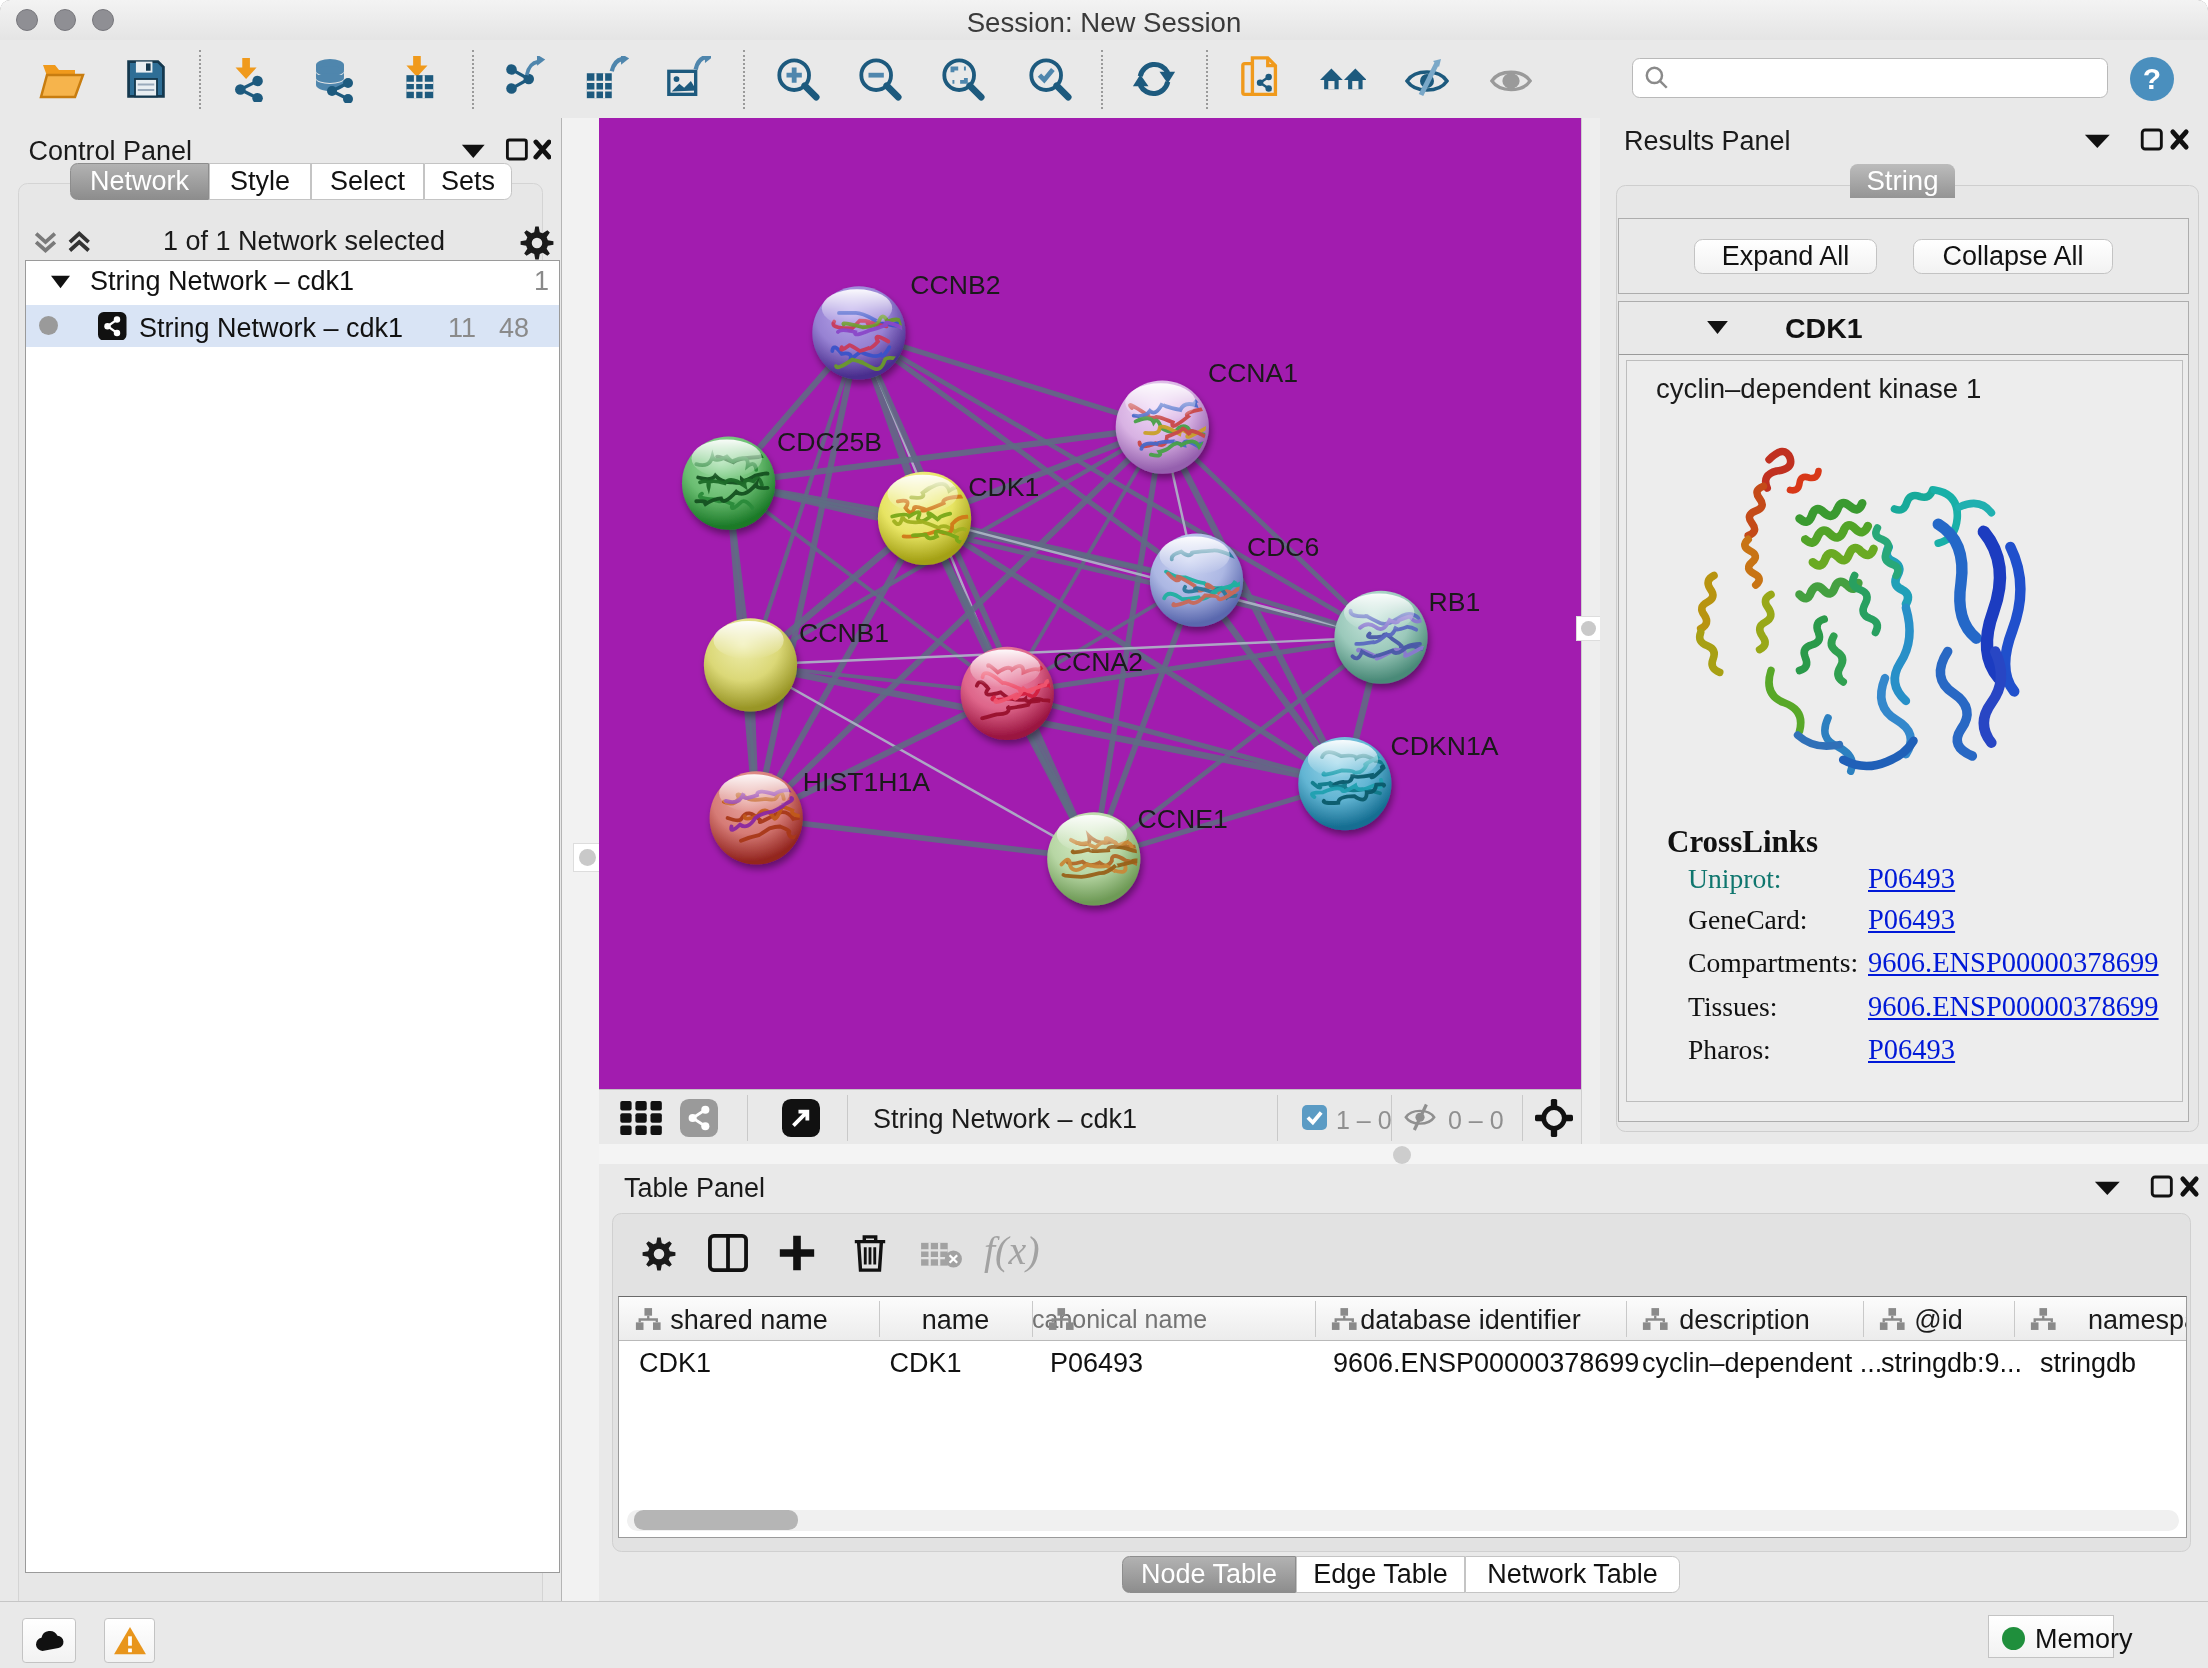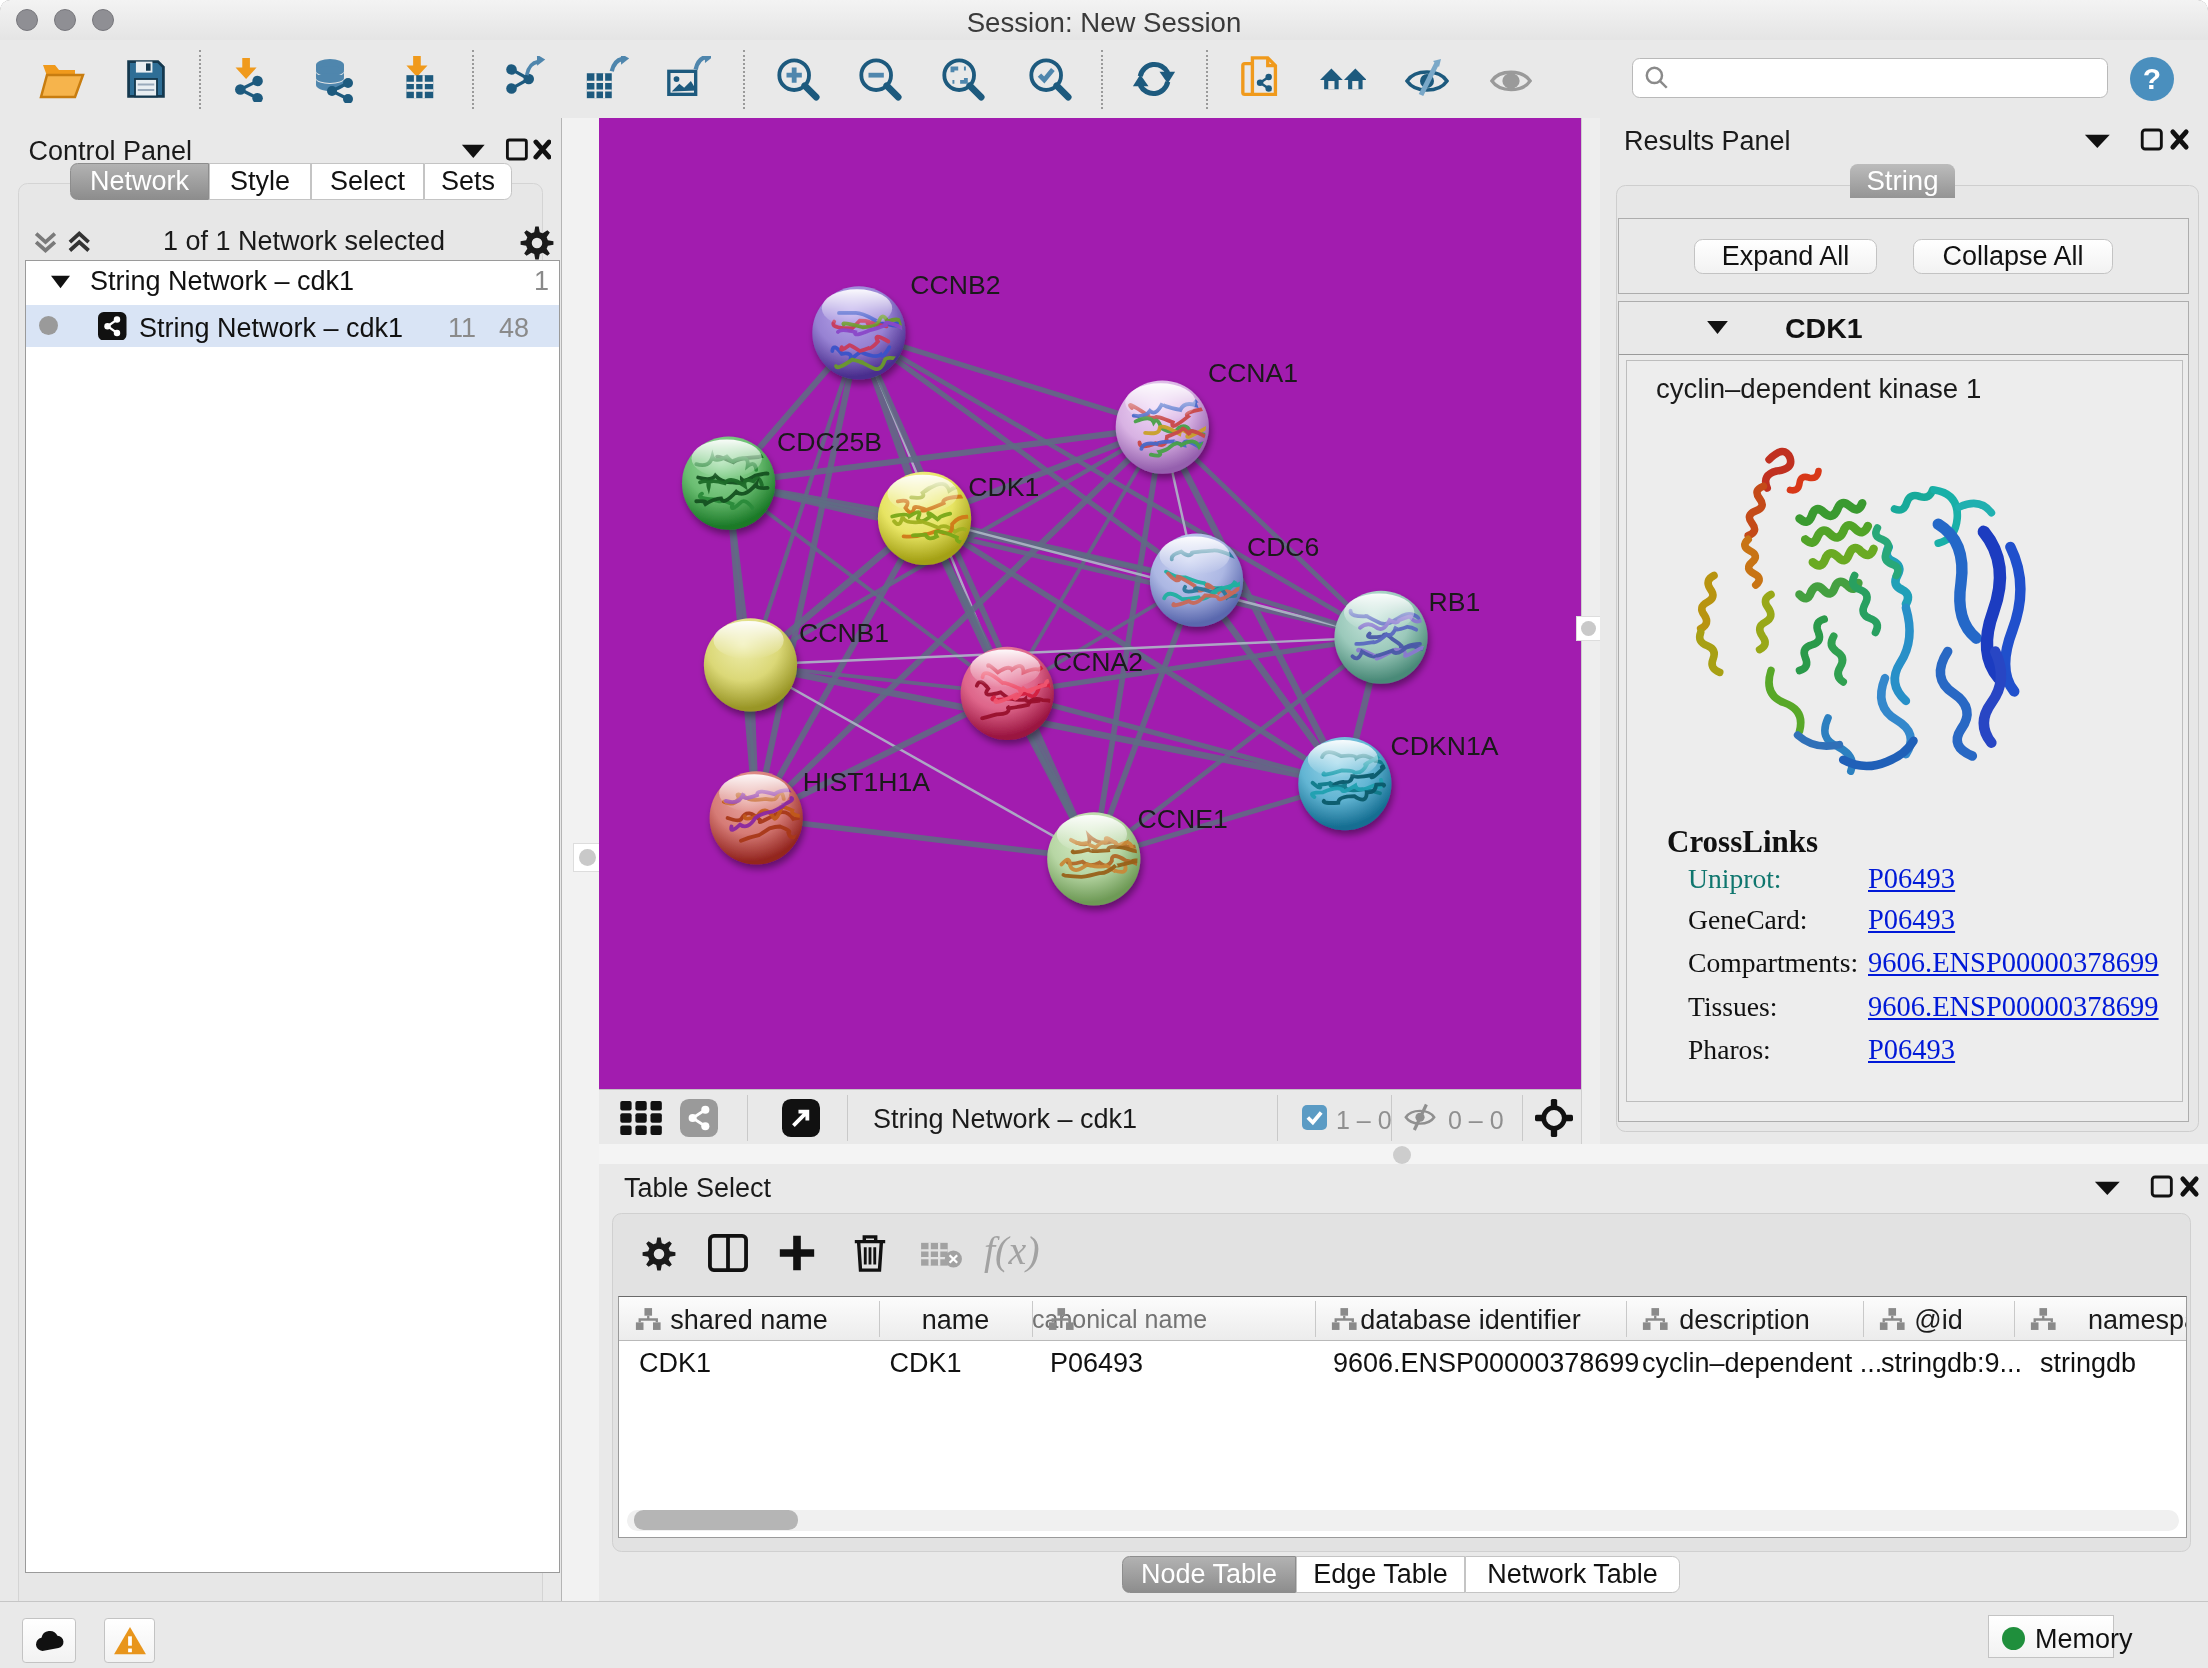--- a/index.html
+++ b/index.html
@@ -631,21 +631,21 @@
 <div class="serif abs" style="left:268px;top:873px;font-size:28.5px"><a class="lnk">9606.ENSP00000378699</a></div>
 <div class="serif abs" style="left:88px;top:916px;font-size:27.6px;color:#111">Pharos:</div>
 <div class="serif abs" style="left:268px;top:916px;font-size:28.5px"><a class="lnk">P06493</a></div>
 </div>
 <div id="hsplit">
       <div class="abs" style="left:791px;top:1.9px;width:25px;height:17px;background:#f4f4f4">
         <div class="abs" style="left:2.9px;top:0px;width:18px;height:18px;border-radius:50%;background:#cdcdcd"></div>
       </div>
     </div>
 <div id="tpanel">
-<div class="panelhead abs" style="left:25px;top:8.6px">Table Select</div>
+<div class="panelhead abs" style="left:25px;top:8.6px">Table Panel</div>
 <svg class="abs" style="left:1494px;top:9.5px" width="107" height="25" viewBox="0 0 112 26">
         <path d="M2 8 h26 l-13 14 z" fill="#111"></path>
         <rect x="62" y="3" width="20" height="20" rx="3" fill="none" stroke="#111" stroke-width="3"></rect>
         <path d="M94 5 l14 16 m0 -16 l-14 16" stroke="#111" stroke-width="5" stroke-linecap="round"></path>
       </svg>
 <div class="abs" style="left:13.3px;top:49px;width:1579px;height:339px;background:#e2e2e2;border:1px solid #d0d0d0;border-radius:9.5px"></div>
 <svg class="abs" style="left:42px;top:72px" width="36" height="36" viewBox="0 0 48 48">
         <path d="M21.7 2.1 L26.3 2.1 L27.7 9.5 L31.6 11.1 L37.9 6.9 L41.1 10.1 L36.9 16.4 L38.5 20.3 L45.9 21.7 L45.9 26.3 L38.5 27.7 L36.9 31.6 L41.1 37.9 L37.9 41.1 L31.6 36.9 L27.7 38.5 L26.3 45.9 L21.7 45.9 L20.3 38.5 L16.4 36.9 L10.1 41.1 L6.9 37.9 L11.1 31.6 L9.5 27.7 L2.1 26.3 L2.1 21.7 L9.5 20.3 L11.1 16.4 L6.9 10.1 L10.1 6.9 L16.4 11.1 L20.3 9.5 Z M31 24 A7 7 0 1 0 17 24 A7 7 0 1 0 31 24 Z" fill="#1a1a1a" fill-rule="evenodd"></path>
       </svg>
 <svg class="abs" style="left:109px;top:70px" width="40" height="38" viewBox="0 0 42 40">

